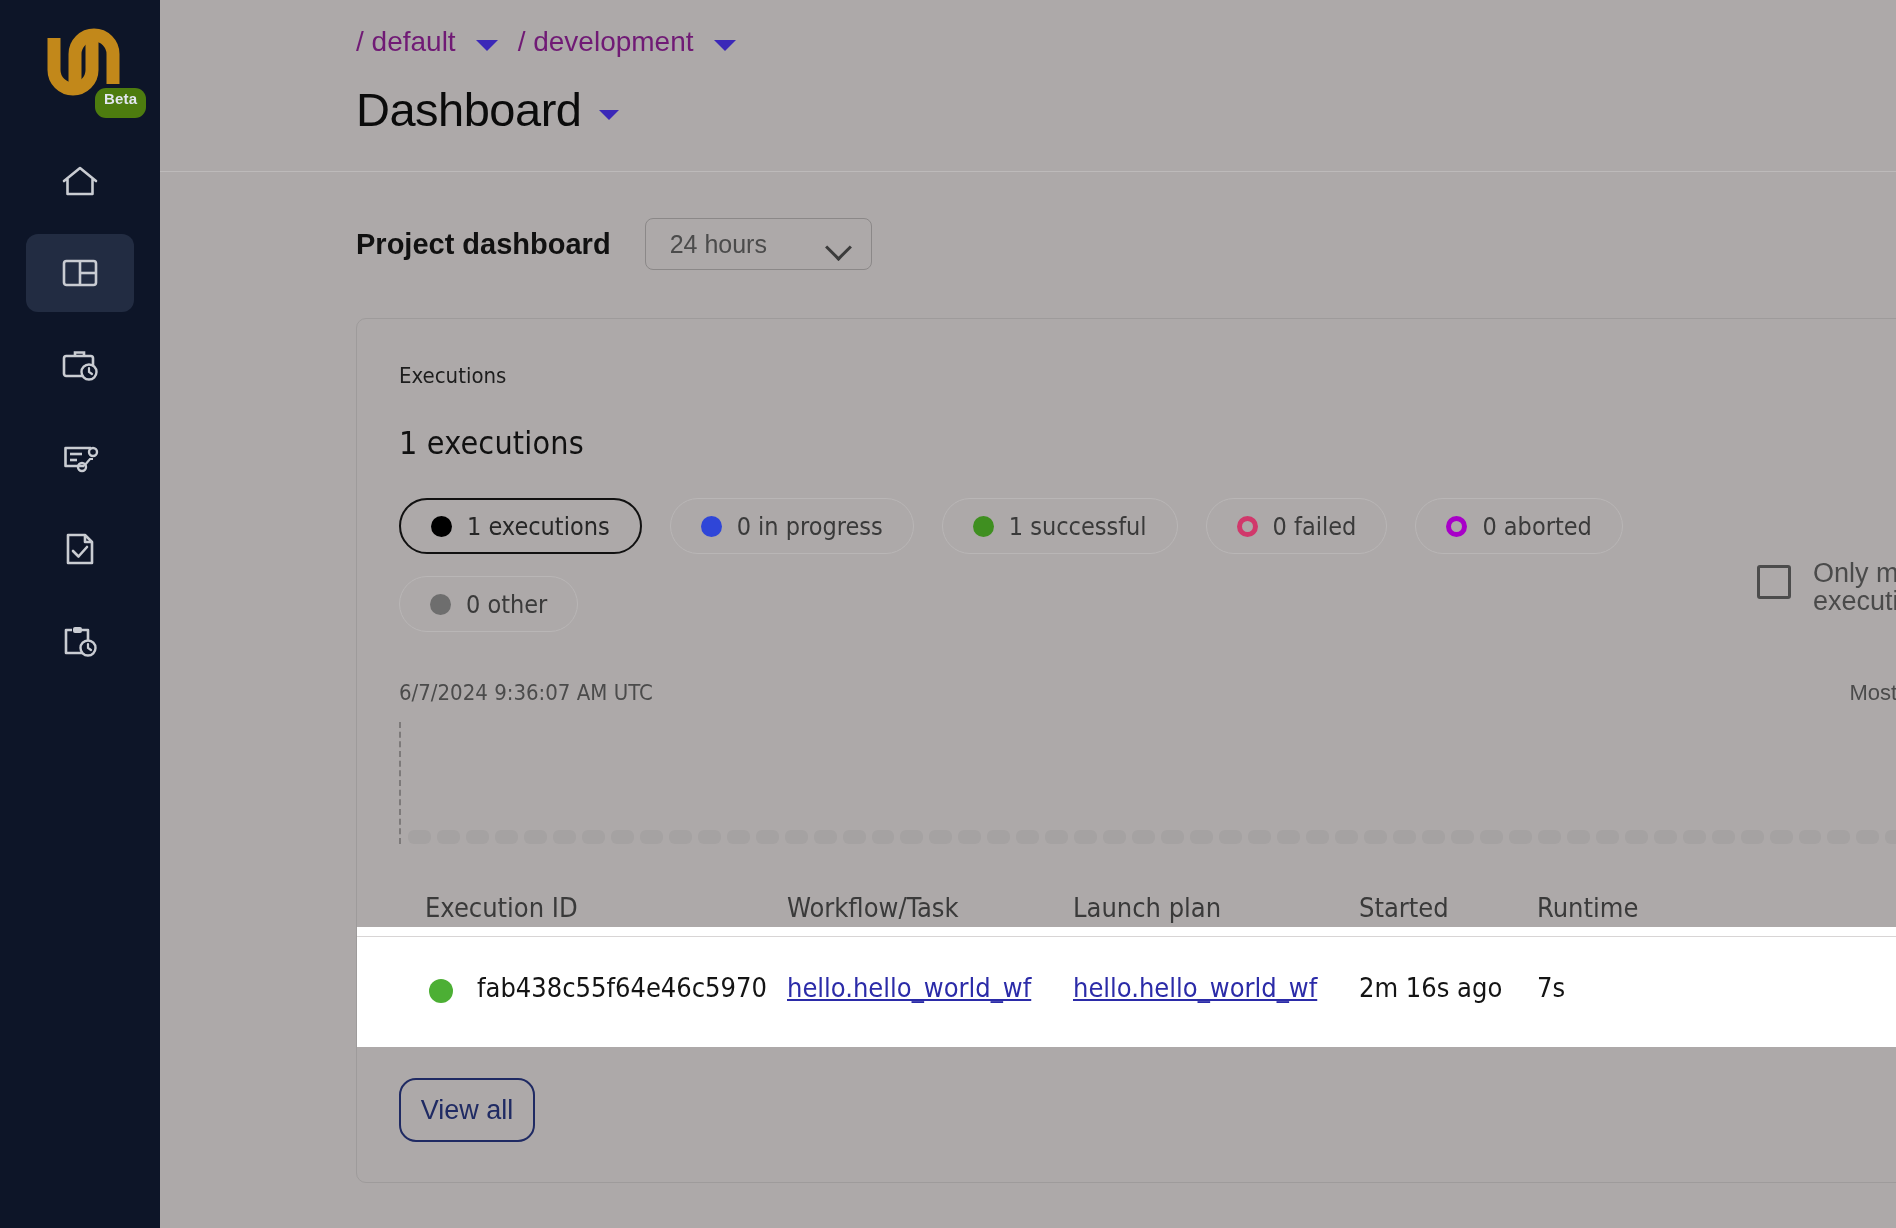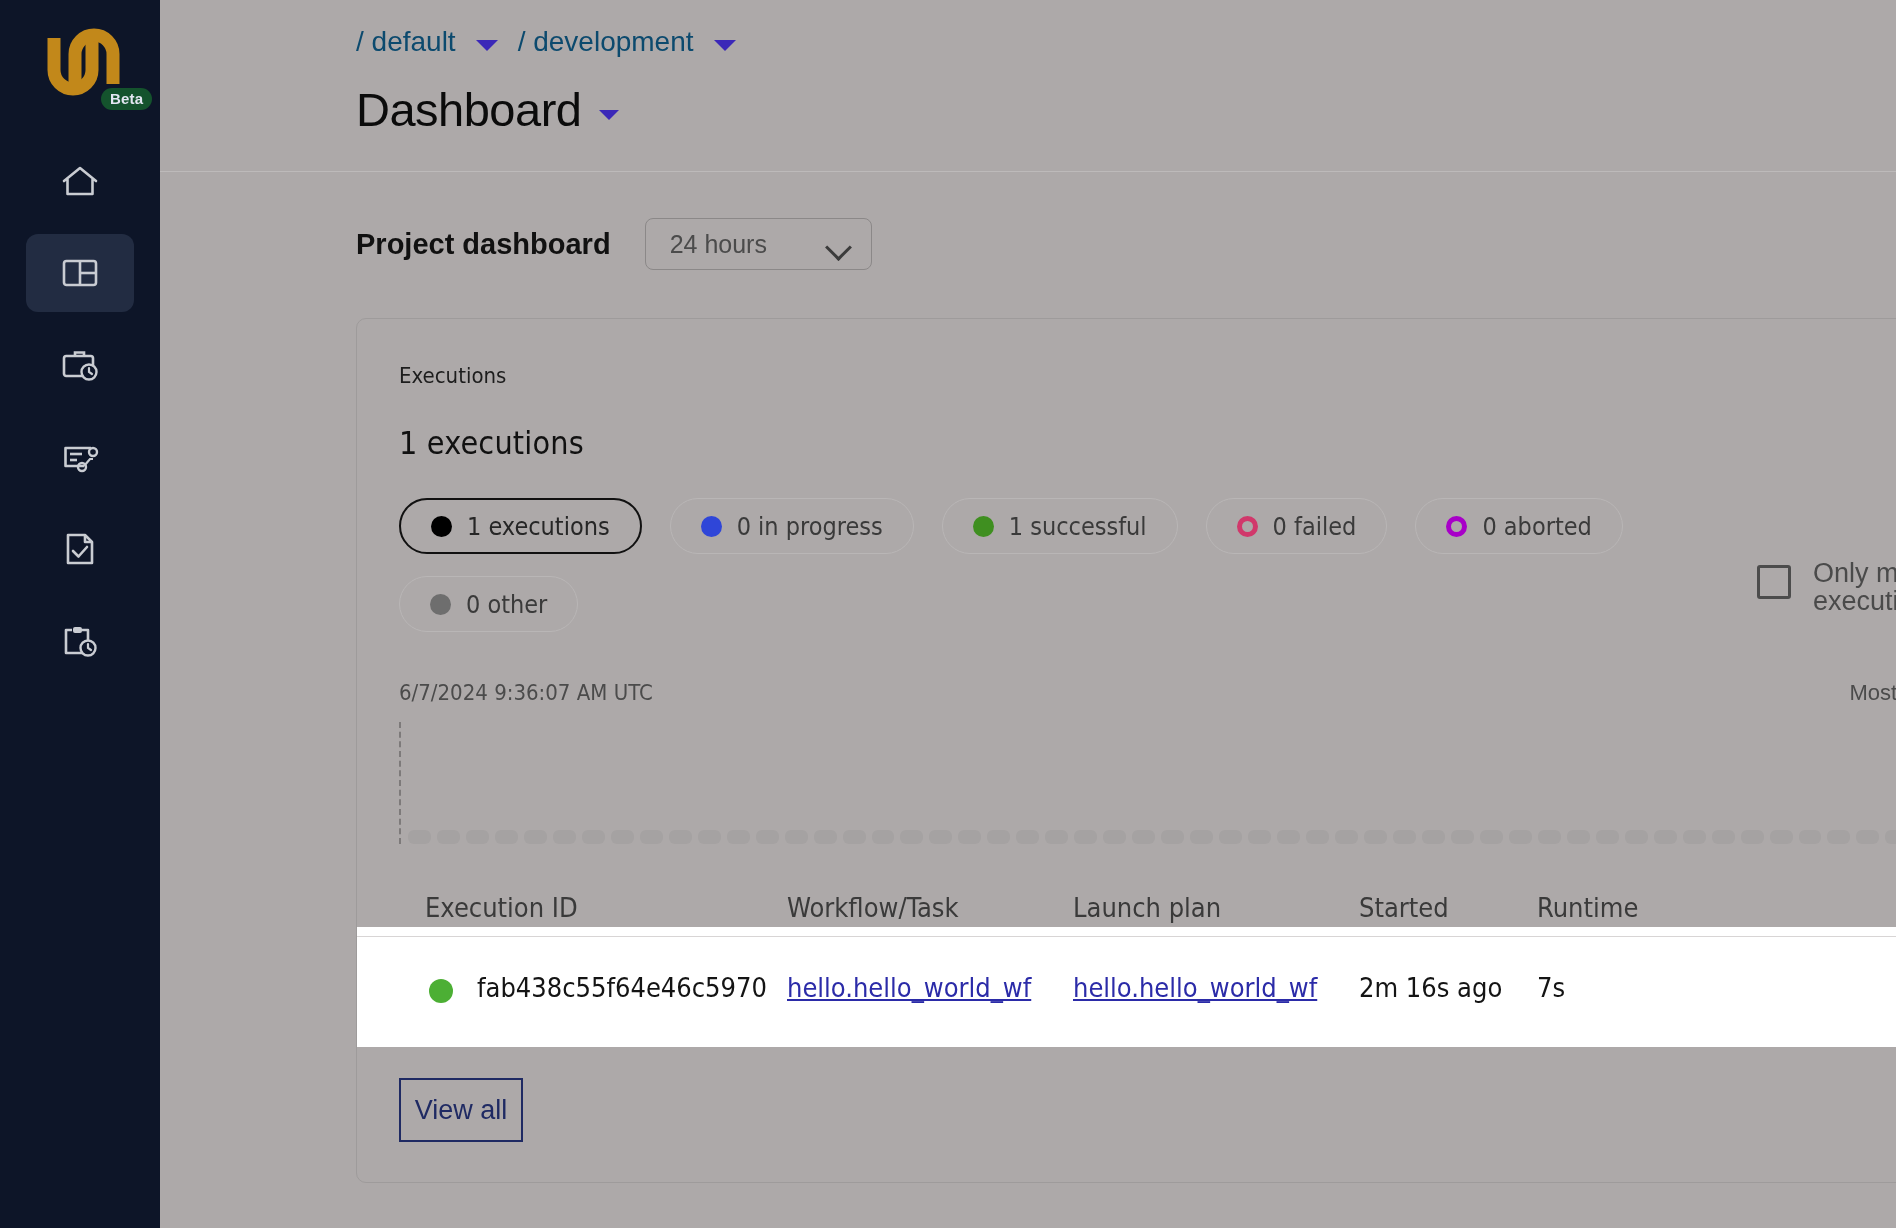--- a/index.html
+++ b/index.html
@@ -15,24 +15,24 @@
   #sidebar {
     width: 160px; height: 1228px;
     background: #0d1528;
     flex: 0 0 160px;
     display: flex; flex-direction: column; align-items: center;
     padding-top: 20px;
   }
   #logo-wrap { position: relative; width: 110px; height: 80px; margin-bottom: 42px; }
   #logo-svg { position: absolute; left: 20px; top: 8px; }
   #beta-badge {
-    position: absolute; left: 76px; top: 68px;
-    background: #14532d; color: #e3e7f2;
+    position: absolute; left: 70px; top: 68px;
+    background: #4d7c0f; color: #e3e7f2;
     font-size: 15px; font-weight: 700;
-    padding: 2px 9px 3px; border-radius: 11px;
+    padding: 2px 9px 11px; border-radius: 11px;
     letter-spacing: .2px;
   }
   .nav-item {
     width: 108px; height: 78px;
     display: flex; align-items: center; justify-content: center;
     border-radius: 12px;
     margin-bottom: 14px;
     cursor: pointer;
   }
   .nav-item.active { background: #222c42; }
@@ -44,21 +44,21 @@
   #topbar {
     height: 172px; padding: 20px 0 0 196px;
     border-bottom: 1px solid #bdbaba;
     background: #ada9a9;
   }
   #breadcrumb {
     display: flex; align-items: center; gap: 0px;
     font-size: 28px; color: #111; font-weight: 400;
     height: 44px;
   }
-  .crumb { color: #0c4a6e; }
+  .crumb { color: #701a75; }
   .caret {
     display: inline-block; width: 0; height: 0;
     border-left: 11px solid transparent;
     border-right: 11px solid transparent;
     border-top: 11px solid #3b28b8;
     margin: 6px 20px 0 20px;
     cursor: pointer;
   }
   .caret.small {
     border-left-width: 10px; border-right-width: 10px; border-top-width: 10px;
@@ -181,22 +181,22 @@
   .c3 { width: 286px; }
   .c4 { width: 178px; }
   .c5 { width: 160px; }
   #trow .c1 { padding-left: 30px; align-items: flex-end; }
   #thead .c1 { padding-left: 26px; }
   .status-dot { width: 24px; height: 24px; border-radius: 50%; background: #4caf34; flex: 0 0 24px; }
   .link { color: #2b2ba8; text-decoration: underline; cursor: pointer; }
 
   #view-all {
     margin-top: 40px;
-    width: 124px; height: 64px;
-    border: 2px solid #1f2a63; border-radius: 0;
+    width: 136px; height: 64px;
+    border: 2px solid #1f2a63; border-radius: 17px;
     background: transparent; color: #1f2a63;
     font-size: 27px; font-family: "Liberation Sans", sans-serif;
     cursor: pointer;
   }
 </style>
 </head>
 <body>
 
 <div id="app">
 

